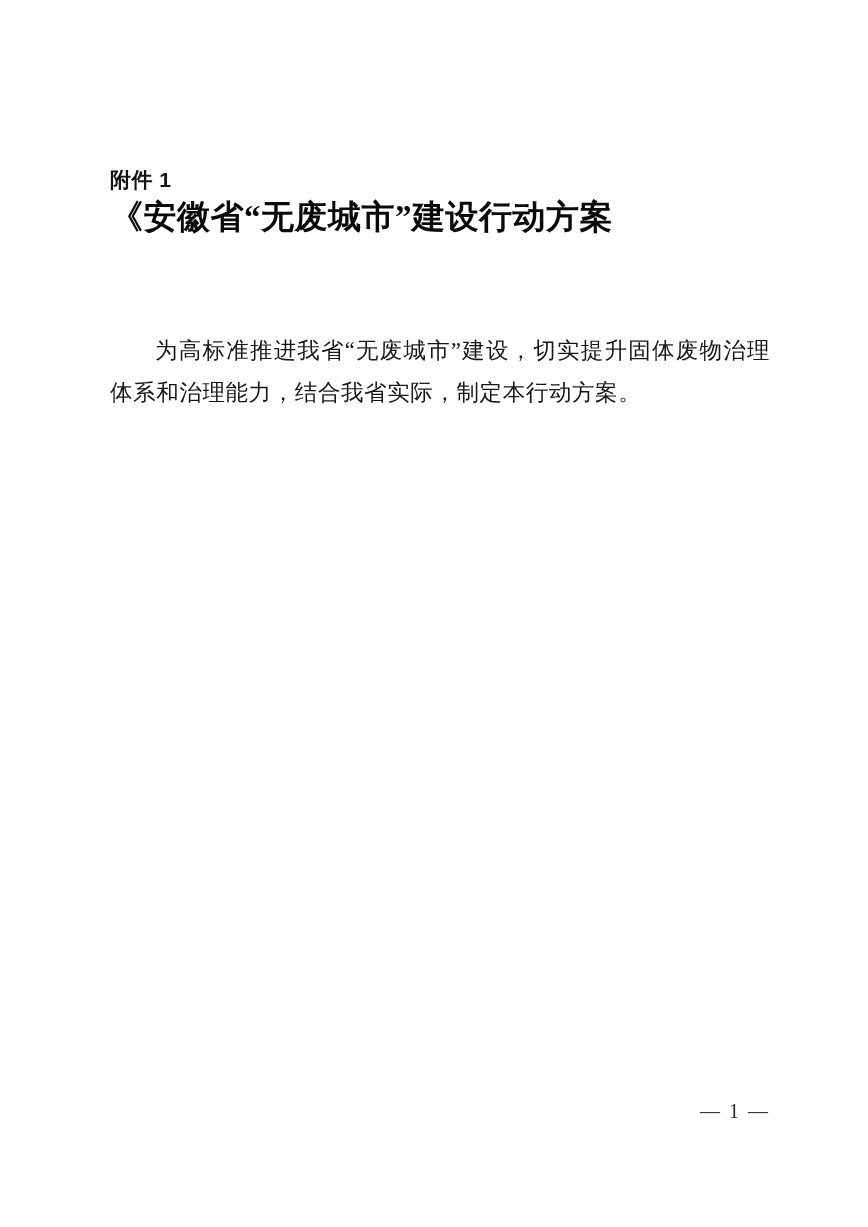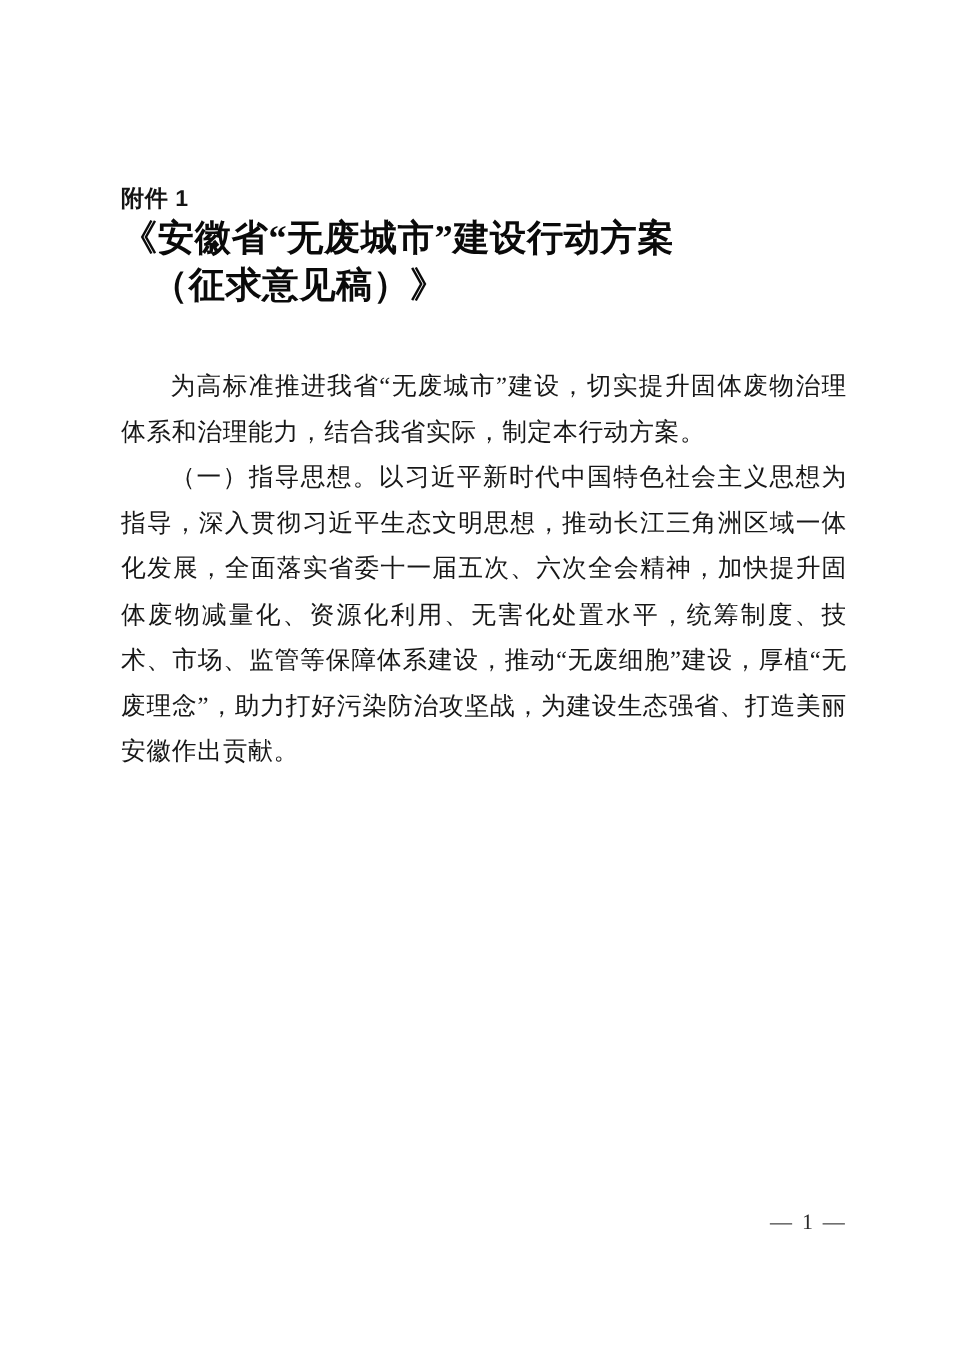--- a/index.html
+++ b/index.html
@@ -109,29 +109,27 @@
 </style>
 </head>
 <body>
 
 <div class="page">
 
   <div class="attachment-label">附件 1</div>
 
   <div class="doc-title">
     <span class="title-line title-line-1">《安徽省“无废城市”建设行动方案</span>
-    <span class="title-line title-line-2">（征求意见稿）》</span>
   </div>
 
   <div class="content">
 
     <p class="body-text">为高标准推进我省“无废城市”建设，切实提升固体废物治理体系和治理能力，结合我省实际，制定本行动方案。</p>
 
 
-    <p class="body-text">（一）指导思想。以习近平新时代中国特色社会主义思想为指导，深入贯彻习近平生态文明思想，推动长江三角洲区域一体化发展，全面落实省委十一届五次、六次全会精神，加快提升固体废物减量化、资源化利用、无害化处置水平，统筹制度、技术、市场、监管等保障体系建设，推动“无废细胞”建设，厚植“无废理念”，助力打好污染防治攻坚战，为建设生态强省、打造美丽安徽作出贡献。</p>
 
 
 
   </div>
 
   <div class="page-footer">— 1 —</div>
 
 </div>
 
 </body></html>

